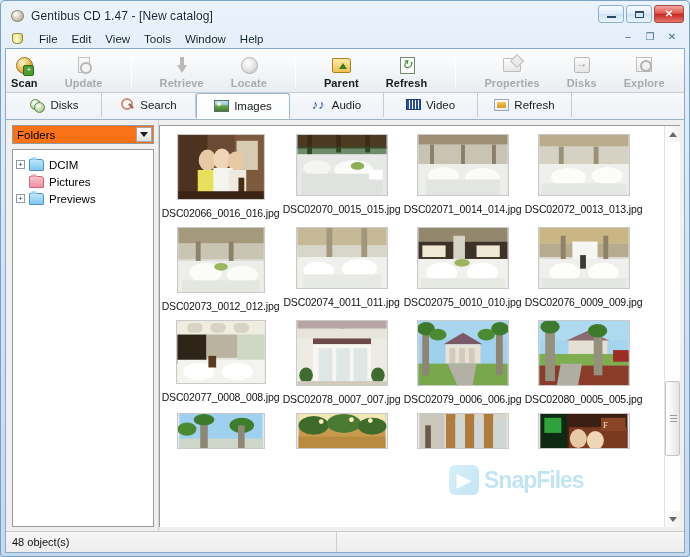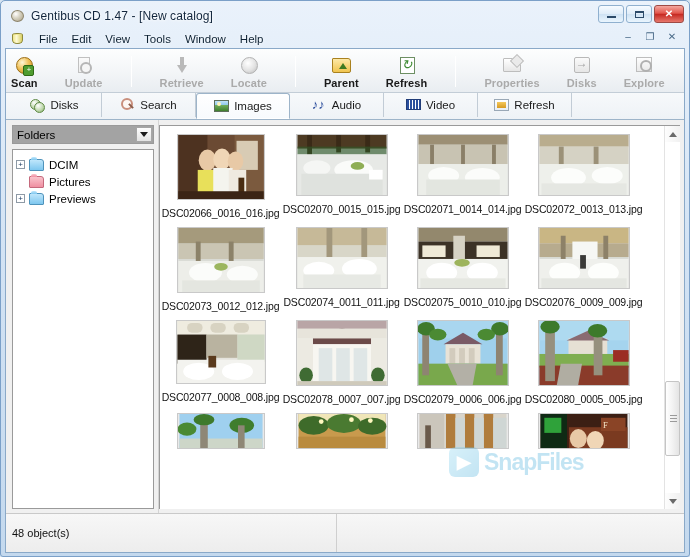--- a/index.html
+++ b/index.html
@@ -224,21 +224,21 @@
   #body { flex: 1; display: flex; background: #f0f0f0; overflow: hidden; }
 
   #sidebar {
     width: 153px; flex: none;
     background: #f0f0f0;
     display: flex; flex-direction: column;
     padding: 5px 4px 4px 6px;
     border-right: 1px solid #d4d4d4;
   }
   #folders-combo {
-    height: 19px; background: #a3a3a3;
+    height: 19px; background: #f97316;
     border: 1px solid #9a9a9a;
     display: flex; align-items: center;
     font-size: 11.5px; color: #000; padding-left: 4px;
     position: relative;
   }
   #folders-combo .arrow-box {
     position: absolute; right: 1px; top: 1px; width: 16px; height: 15px;
     background: linear-gradient(180deg,#fdfdfd,#e2e2e2);
     border: 1px solid #a6a6a6;
     display: flex; align-items: center; justify-content: center;
@@ -341,21 +341,21 @@
     display:flex; align-items:center; justify-content:center;
     color:#fff; font-weight:bold; font-size:18px;
   }
   #watermark .wm-text {
     font-size: 23px; font-weight: bold; 
     color: #3aa8d8; letter-spacing: -1px;
   }
 
   
   #statusbar {
-    height: 39px; flex: none;
+    height: 21px; flex: none;
     background: linear-gradient(180deg,#f7f7f7,#ededed);
     border-top: 1px solid #c9c9c9;
     display: flex; align-items: center;
     font-size: 11px; color: #111;
   }
   .status-cell { padding: 0 6px; height: 100%; display: flex; align-items: center; }
   .status-cell.c1 { width: 330px; }
   .status-cell.c2 { width: 205px; border-left: 1px solid #cfcfcf; }
   .status-cell.c3 { flex: 1; border-left: 1px solid #cfcfcf; }
 </style>

